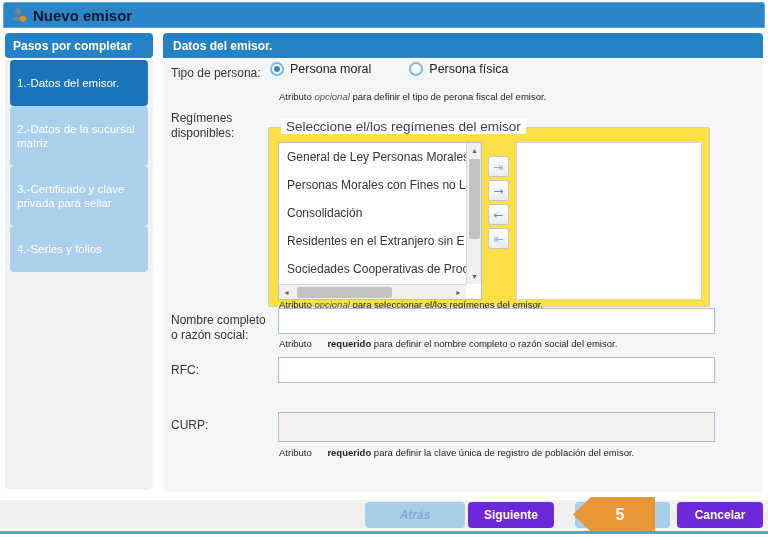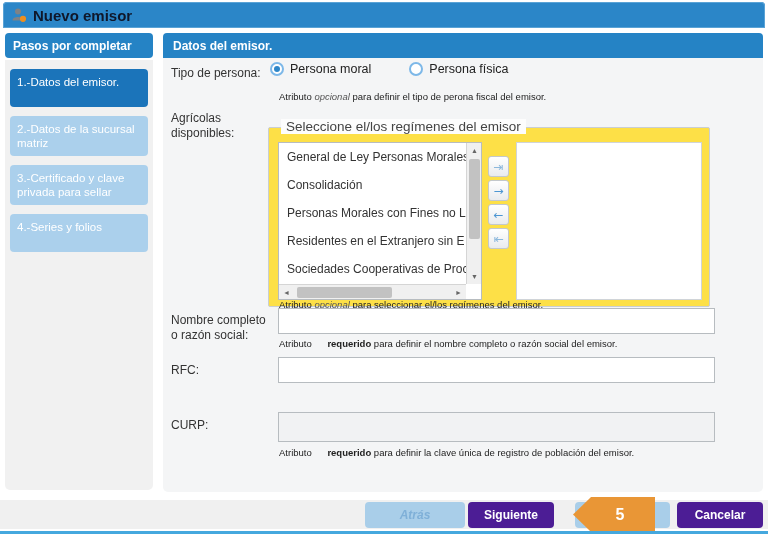--- a/index.html
+++ b/index.html
@@ -22,22 +22,22 @@
   .sidebar-header {
     position:absolute; left:5px; top:33px; width:148px; height:25px;
     background:#2583c5; border-radius:4px; color:#fff; font-weight:bold;
     font-size:12px; display:flex; align-items:center; padding-left:8px;
   }
   .sidebar-body {
     position:absolute; left:5px; top:60px; width:148px; height:430px;
     background:#f1f1f1; border-radius:0 0 5px 5px;
   }
   .step {
-    margin:9px 5px 0 5px; border-radius:4px; color:#ffffff;
-    font-size:11.5px; line-height:14px; padding:6px 7px; min-height:38px;
+    margin:0 5px 0 5px; border-radius:4px; color:#ffffff;
+    font-size:11.5px; line-height:14px; padding:16px 7px; min-height:38px;
     cursor:pointer;
   }
   .step.active { background:#1b74ba; }
   .step.pending { background:#abd0ec; }
   
   .main-header {
     position:absolute; left:163px; top:33px; width:600px; height:25px;
     background:#2583c5; border-radius:4px 4px 0 0; color:#fff; font-weight:bold;
     font-size:12px; display:flex; align-items:center; padding-left:10px;
   }
@@ -116,21 +116,21 @@
   
   .footer {
     position:absolute; left:0; right:0; top:500px; height:29px;
     background:#f0f0f0;
   }
   .btn {
     position:absolute; top:2px; height:26px; border:none; border-radius:4px;
     font-size:12px; font-weight:bold; cursor:pointer;
     font-family:"Liberation Sans", sans-serif;
   }
-  .btn.primary { background:#4c1d95; color:#ffffff; }
+  .btn.primary { background:#6d28d9; color:#ffffff; }
   .btn.disabled { background:#a9cee9; color:#7fb0d8; cursor:default; }
   .marker-5 {
     position:absolute; left:573px; top:-3px; width:82px; height:35px;
     background:#e99636;
     clip-path:polygon(22% 0, 100% 0, 100% 100%, 22% 100%, 0 50%);
     color:#fff; font-weight:bold; font-size:16px;
     display:flex; align-items:center; justify-content:center;
     padding-left:12px;
   }
   .bottom-line { position:absolute; left:0; right:0; top:531px; height:3px; background:#45a8de; }
@@ -172,30 +172,30 @@
     </span>
     <span class="radio-opt">
       <span class="radio-circle"></span>
       <span class="radio-lbl">Persona física</span>
     </span>
   </div>
   <div class="caption" style="left:116px; top:33px;">
     <span>Atributo </span><span class="kw-italic">opcional</span><span> para definir el tipo de perona fiscal del emisor.</span>
   </div>
 
-  <div class="flabel" style="left:8px; top:53px; width:90px;">Agrícolas disponibles:</div>
+  <div class="flabel" style="left:8px; top:53px; width:90px;">Regímenes disponibles:</div>
 
   <div class="regfieldset">
     <div class="legend">Seleccione el/los regímenes del emisor</div>
 
     <div class="listbox">
       <div class="list-items">
         <div class="list-item">General de Ley Personas Morales</div>
+        <div class="list-item">Personas Morales con Fines no L</div>
         <div class="list-item">Consolidación</div>
-        <div class="list-item">Personas Morales con Fines no L</div>
         <div class="list-item">Residentes en el Extranjero sin E</div>
         <div class="list-item">Sociedades Cooperativas de Proc</div>
         <div class="list-item">Actividades Agrícolas, Ganaderas</div>
       </div>
       <div class="vscroll">
         <span class="sb-arrow" style="top:0;">▲</span>
         <span class="v-thumb"></span>
         <span class="sb-arrow" style="bottom:0;">▼</span>
       </div>
       <div class="hscroll">

